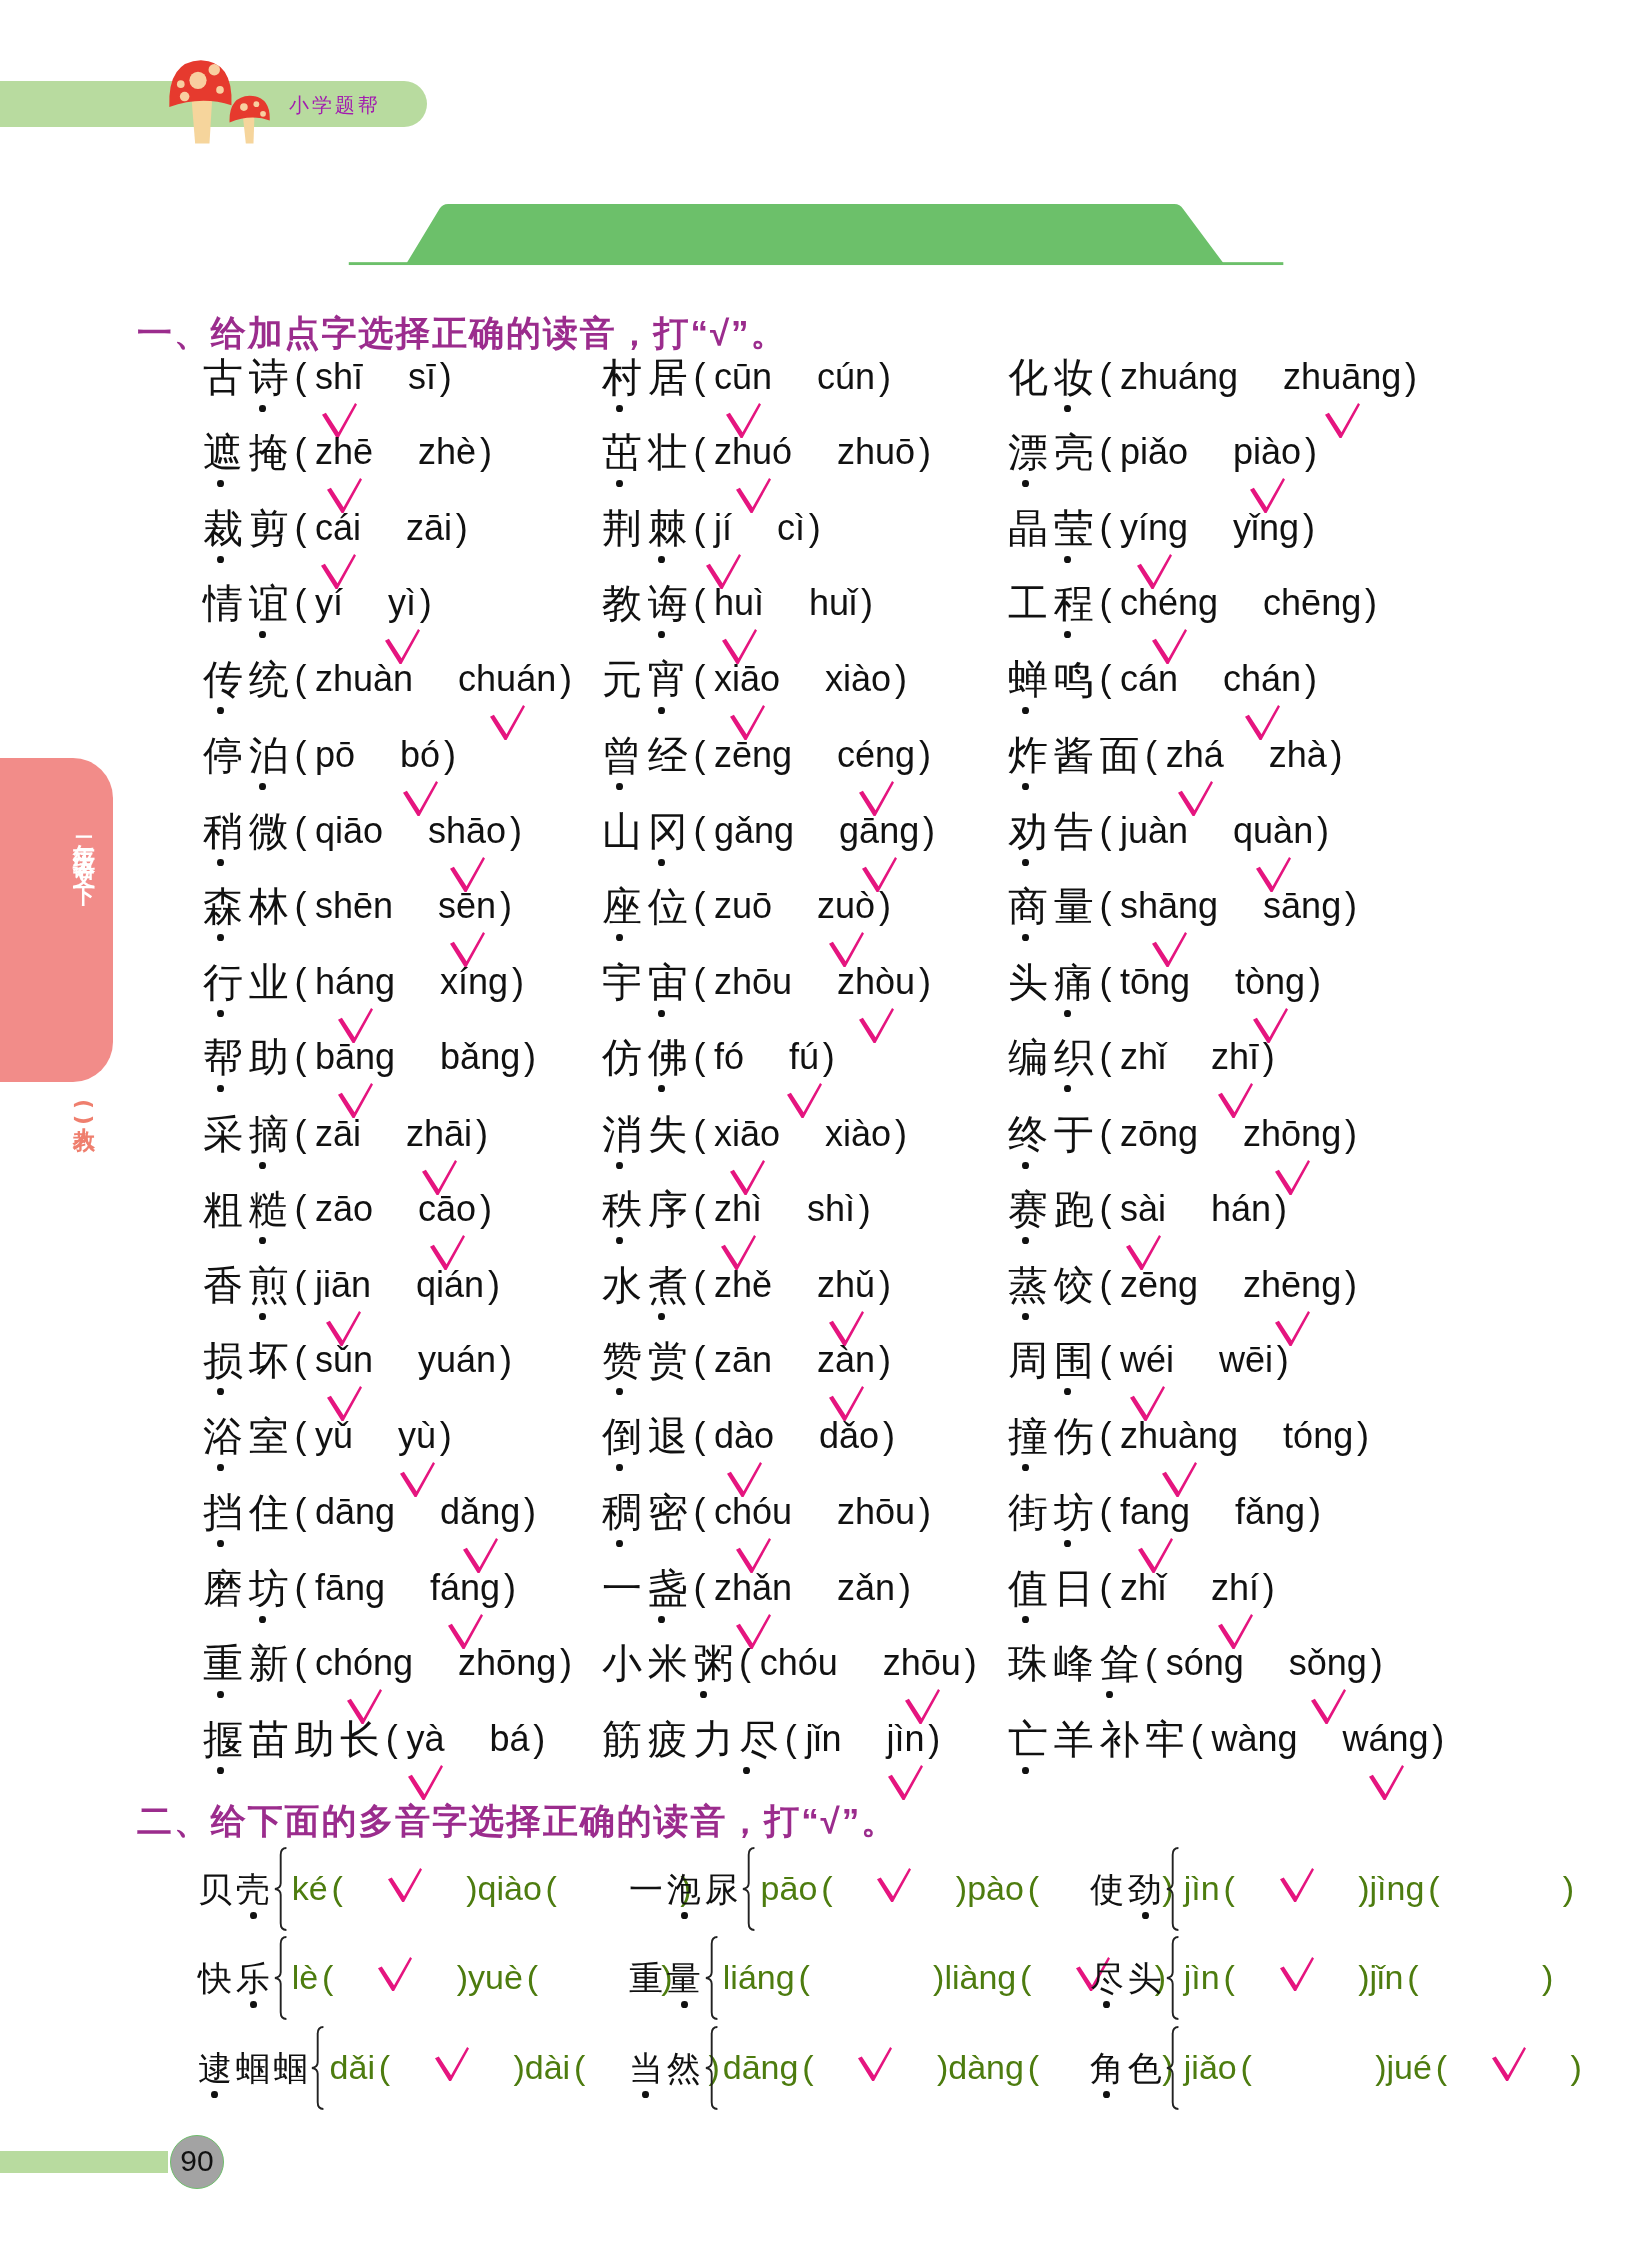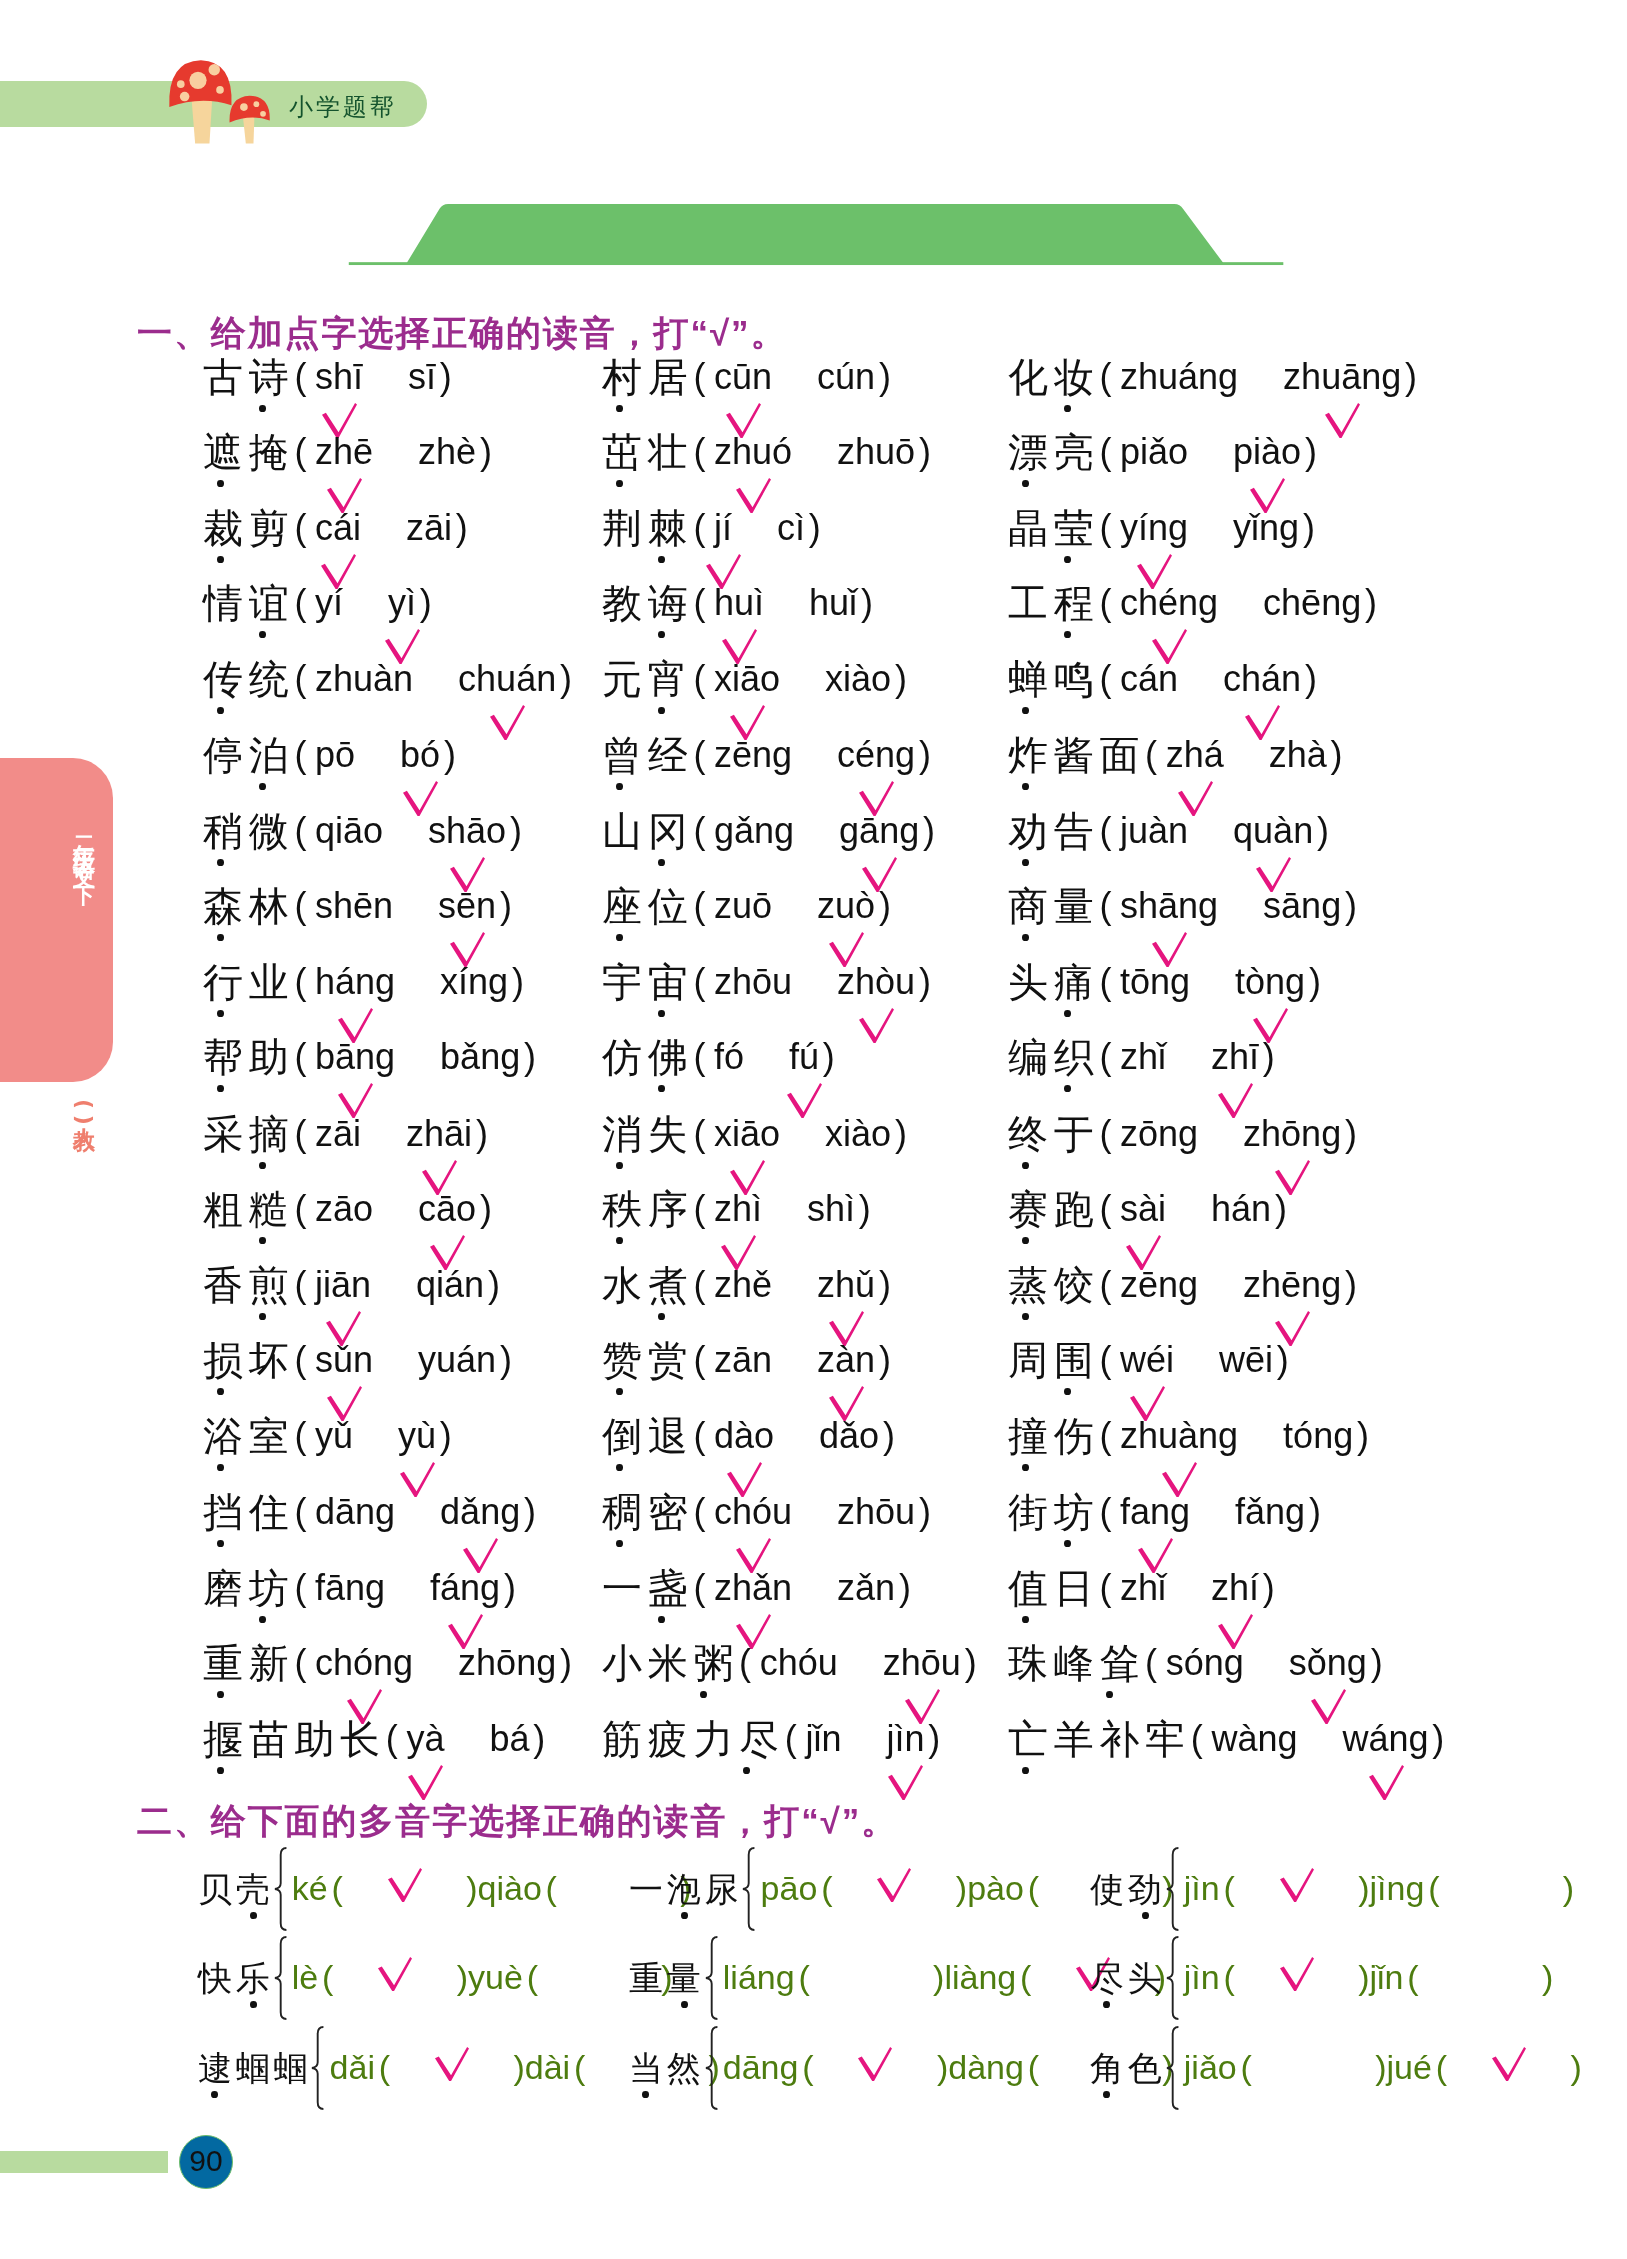--- a/index.html
+++ b/index.html
@@ -1,21 +1,21 @@
 <!DOCTYPE html>
 <html><head>
 <meta charset="utf-8">
 <style>
 *{box-sizing:border-box;margin:0;padding:0}
 html,body{background:#ffffff}
 body{width:1628px;height:2260px;position:relative;overflow:hidden;font-family:"DejaVu Sans",sans-serif;color:#111}
 
 .hdr-bar{position:absolute;left:0;top:81px;width:427px;height:46px;background:#B8DB9F;border-radius:0 23px 23px 0}
 .mush{position:absolute;left:0;top:0;width:440px;height:153px}
-.brand{position:absolute;left:289px;top:91px;font-family:Liberation Sans, sans-serif;font-size:24px;line-height:31px;letter-spacing:2.9px;color:#14532d;white-space:nowrap}
+.brand{position:absolute;left:289px;top:91px;font-family:Liberation Mono, monospace;font-size:20px;line-height:31px;letter-spacing:2.9px;color:#a21caf;white-space:nowrap}
 
 .title-wrap{position:absolute;left:344px;top:199px;width:946px;height:69px}
 .title-wrap svg{position:absolute;left:0;top:0}
 .title-text{position:absolute;left:0;width:943px;top:8.6px;text-align:center;color:#fff;font-family:"DejaVu Sans",sans-serif;font-weight:bold;font-size:40px;line-height:50px;letter-spacing:5.7px;white-space:nowrap}
 
 .sec-h{position:absolute;left:137px;font-family:Liberation Sans, sans-serif;font-weight:bold;font-size:35px;line-height:44px;color:#9B2C8D;letter-spacing:1.9px;white-space:nowrap}
 .sec-h.s1{top:311px}
 .sec-h.s2{top:1799px}
 
 .q{position:absolute;height:48px;display:flex;align-items:center;white-space:nowrap}
@@ -43,21 +43,21 @@
 .slot{position:relative;display:flex;justify-content:space-between;width:146px;height:45px;margin-left:3.8px;cursor:pointer}
 .slot::before{content:"("}
 .slot::after{content:")"}
 .ck2{position:absolute;width:34px;height:34px;left:50%;margin-left:-17px;top:1.9px;fill:#E5157F;overflow:visible}
 
 .side-tab{position:absolute;left:0;top:758px;width:113px;height:324px;background:#F28C89;border-radius:0 40px 40px 0}
 .side-text{position:absolute;left:73px;top:820px;writing-mode:vertical-rl;color:#fff;font-family:"DejaVu Sans",sans-serif;font-weight:bold;font-size:22px;letter-spacing:6.7px;line-height:23px;white-space:nowrap}
 .edition{position:absolute;left:73px;top:1099px;writing-mode:vertical-rl;color:#EF7F6E;font-family:"DejaVu Sans",sans-serif;font-weight:bold;font-size:22px;line-height:23px;letter-spacing:1.9px;white-space:nowrap}
 
 .foot-bar{position:absolute;left:0;top:2151px;width:168px;height:22px;background:#B8DB9F}
-.page-num{position:absolute;left:179px;top:2135px;width:54px;height:54px;border:1.9px solid #6EBE6B;border-radius:50%;background:#0369a1;text-align:center;line-height:49px;font-family:"Liberation Sans",sans-serif;font-size:30px;color:#111}
+.page-num{position:absolute;left:170px;top:2135px;width:54px;height:54px;border:1.9px solid #6EBE6B;border-radius:50%;background:#a3a3a3;text-align:center;line-height:49px;font-family:"Liberation Sans",sans-serif;font-size:30px;color:#111}
 </style>
 </head>
 <body>
 
 <svg width="0" height="0" style="position:absolute">
   <defs>
     <symbol id="ck" viewBox="0 0 36 36">
         <path d="M0 12 L4 10 L17 30 L34 0 L36 1.5 L17 36 L15 36 Z"></path>
       </symbol>
     <symbol id="brace" viewBox="0 0 14 88">

